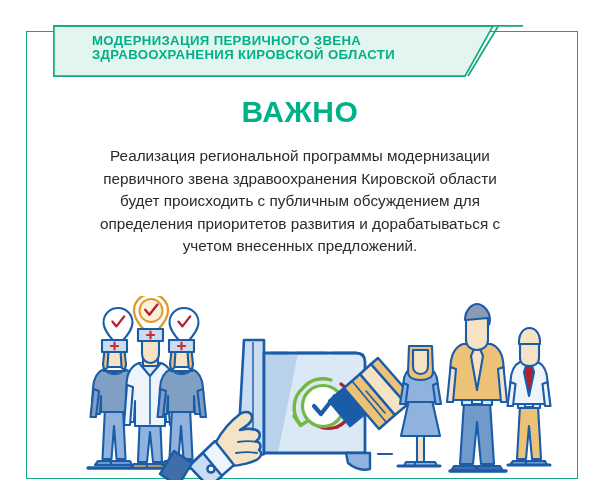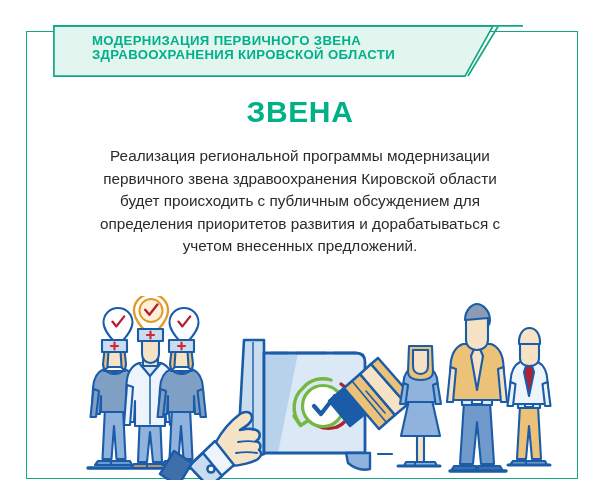--- a/index.html
+++ b/index.html
@@ -110,21 +110,21 @@
   <div class="banner-wrap">
     <svg class="banner-shape" viewBox="0 0 470 52" width="470" height="52" aria-hidden="true">
       <path d="M0.9,0.9 H440 L412,51.1 H0.9 Z" fill="#e3f5ef" stroke="#13a883" stroke-width="1.7"></path>
       <line x1="445" y1="1.5" x2="415" y2="51" stroke="#13a883" stroke-width="1.7"></line>
       <line x1="0.9" y1="0.9" x2="470" y2="0.9" stroke="#13a883" stroke-width="1.7"></line>
     </svg>
     <div class="banner-text">МОДЕРНИЗАЦИЯ ПЕРВИЧНОГО ЗВЕНА
 ЗДРАВООХРАНЕНИЯ КИРОВСКОЙ ОБЛАСТИ</div>
   </div>
 
-  <div class="headline">ЗВЕНА</div>
+  <div class="headline">ВАЖНО</div>
 
   <div class="paragraph">Реализация региональной программы модернизации первичного звена здравоохранения Кировской области будет происходить с публичным обсуждением для определения приоритетов развития и дорабатываться с учетом внесенных предложений.</div>
 
   <div class="illustration">
     <svg viewBox="0 0 552 184" width="552" height="184" aria-hidden="true">
 
       <defs>
         <g id="pinCheck">
           <path d="M0,-21 C8.2,-21 14.5,-14.6 14.5,-6.6 C14.5,2.5 4.5,11.5 0,17 C-4.5,11.5 -14.5,2.5 -14.5,-6.6 C-14.5,-14.6 -8.2,-21 0,-21 Z" fill="#ffffff" stroke-width="2"></path>
           <path d="M-5.6,-7.4 L-1.6,-2.6 L6.2,-12.6" fill="none" stroke="#b5202f" stroke-width="2.3" stroke-linecap="round" stroke-linejoin="round"></path>

